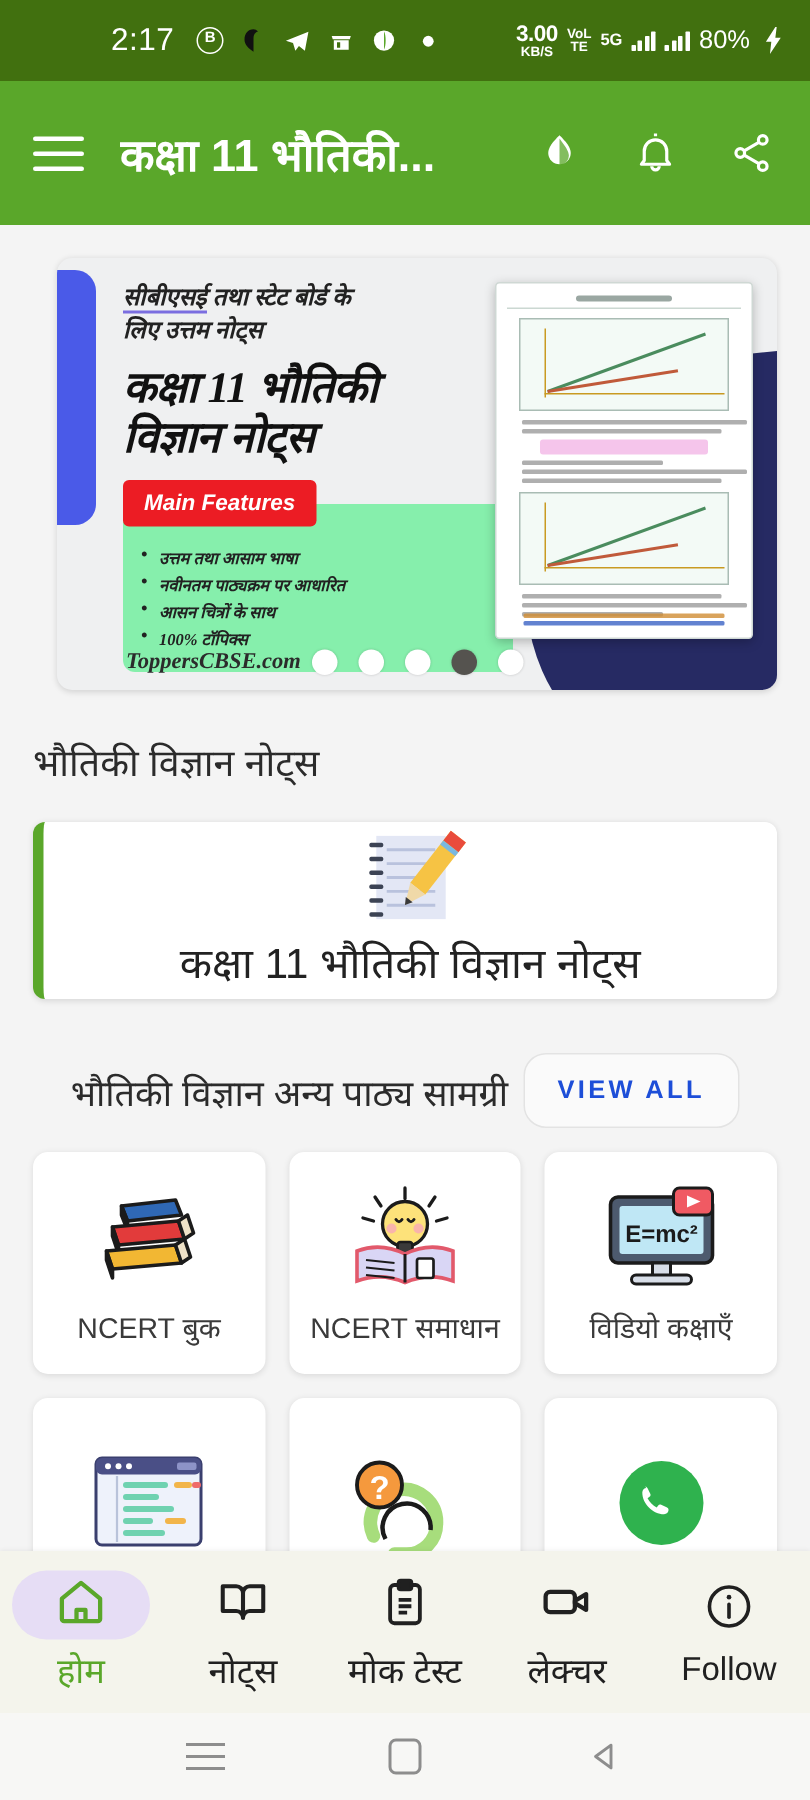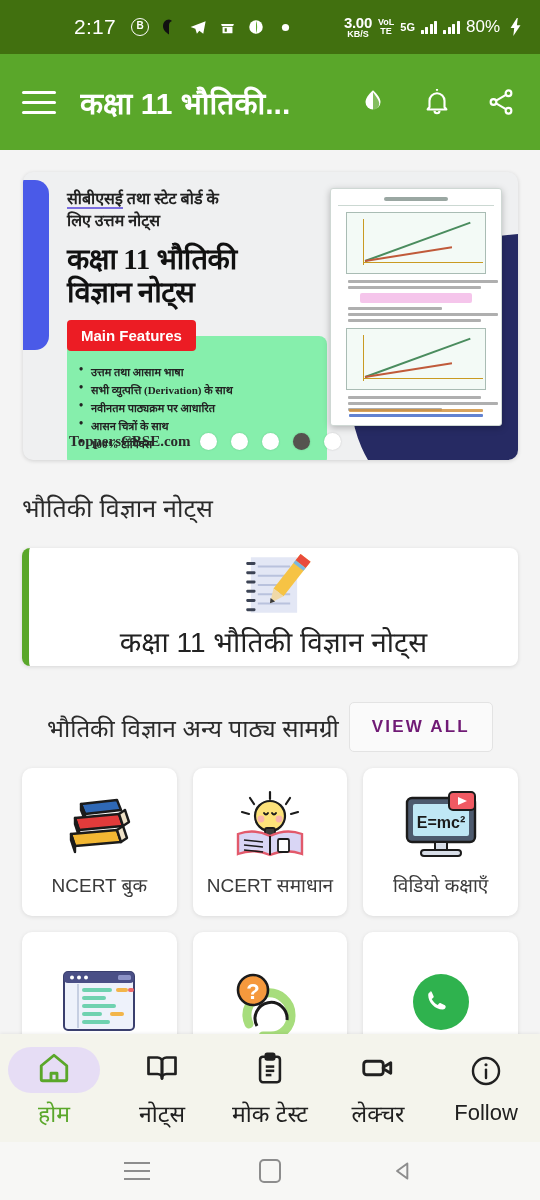--- a/index.html
+++ b/index.html
@@ -43,21 +43,21 @@
   .hamburger { width:34px; display:flex; flex-direction:column; gap:7px; cursor:pointer;}
   .hamburger span { height:3px; background:#fff; border-radius:2px; display:block; }
   .appbar-title {
     flex:1; margin-left:24px; font-size:30px; font-weight:600;
     white-space:nowrap; overflow:hidden;
   }
   .appbar-actions { display:flex; align-items:center; gap:30px; }
   .ab-icon { width:34px;height:34px; display:flex;align-items:center;justify-content:center; cursor:pointer;}
 
   
-  .banner-wrap { padding: 22px 22px 0 23px; }
+  .banner-wrap { padding: 22px 22px 0 38px; font-style: italic; }
   .banner {
     position:relative; height: 288px; border-radius:10px; overflow:hidden;
     background:#eff0f1; box-shadow:0 1px 4px rgba(0,0,0,.14);
   }
   .banner-blue-bar {
     position:absolute; left:0; top:8px; width:26px; height:170px;
     background:#4a5ae8; border-radius:0 14px 14px 0;
   }
   .banner-left { position:absolute; left:44px; top:16px; width:260px; }
   .b-sub {
@@ -135,22 +135,22 @@
   .notes-label { font-size:28px; color:#222; font-weight:500; }
 
   
   .sec-row {
     display:flex; align-items:center; justify-content:center;
     padding:36px 22px 0 22px;
     gap:10px;
   }
   .sec-row .t { font-size:24px; color:#2b2b2b; font-weight:500; }
   .viewall {
-    border:1px solid #e3e3e3; background:#fafafa; border-radius:5px;
-    padding:14px 22px; color:#701a75; font-size:17px; letter-spacing:2.2px;
+    border:1px solid #e3e3e3; background:#fafafa; border-radius:15px;
+    padding:14px 22px; color:#1d4ed8; font-size:17px; letter-spacing:2.2px;
     font-weight:600; cursor:pointer;
   }
   .grid { display:grid; grid-template-columns:repeat(3,1fr); gap:16px; padding:16px 22px 0 22px; }
   .gcard {
     background:#fff; border-radius:10px; box-shadow:0 1px 4px rgba(0,0,0,.10);
     height:148px; display:flex; flex-direction:column; align-items:center;
     justify-content:center; gap:8px; cursor:pointer;
   }
   .gcard .glabel { font-size:19px; color:#3a3a3a; }
   .gicon { height:78px; display:flex; align-items:center; justify-content:center; }
@@ -300,21 +300,20 @@
           <div>कक्षा 11 भौतिकी</div>
           <div>विज्ञान नोट्स</div>
         </div>
       </div>
 
       <div class="b-feat">
         <div class="b-badge">Main Features</div>
         <div class="b-feat-box">
           <ul>
             <li>उत्तम तथा आसाम भाषा</li>
-            <li>सभी व्युत्पत्ति (Derivation) के साथ</li>
             <li>नवीनतम पाठ्यक्रम पर आधारित</li>
             <li>आसन चित्रों के साथ</li>
             <li>100% टॉपिक्स</li>
           </ul>
         </div>
       </div>
 
       <div class="b-brand">ToppersCBSE.com</div>
 
       <div class="b-doc">

